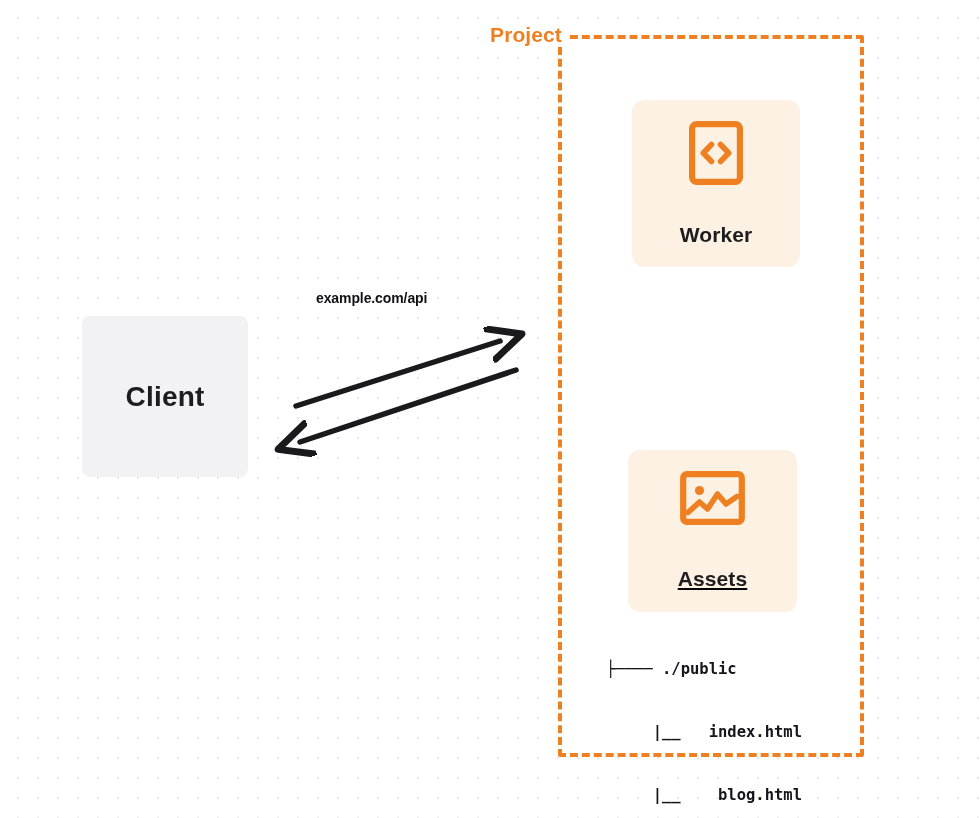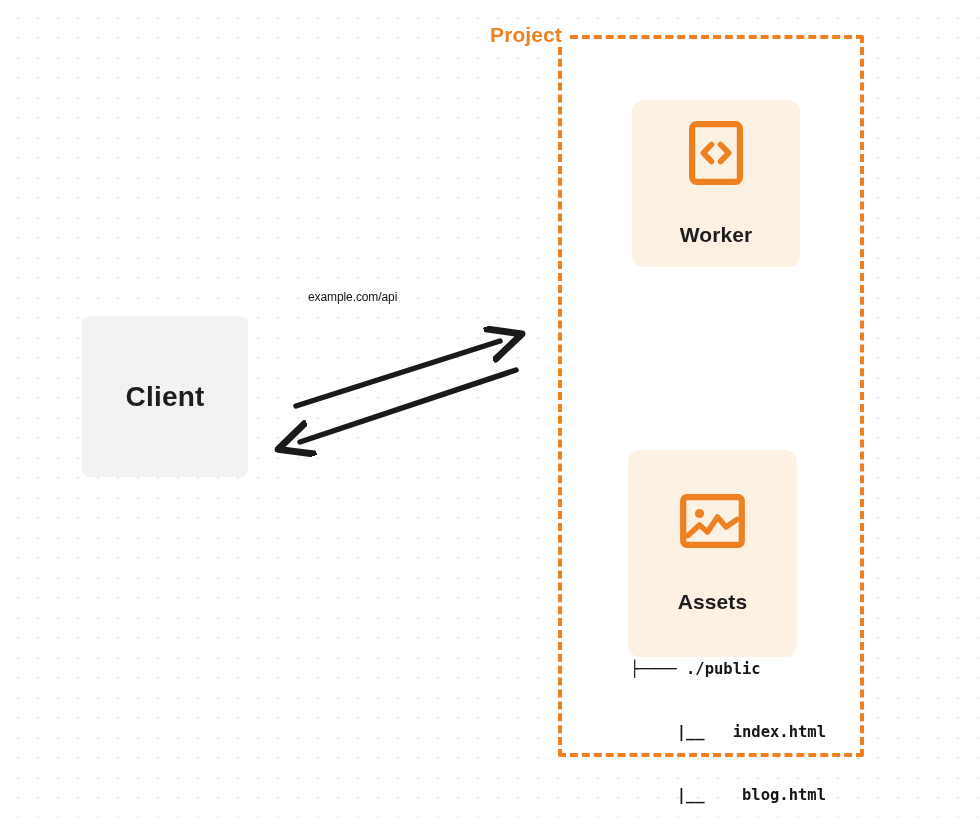--- a/index.html
+++ b/index.html
@@ -49,24 +49,24 @@
     position: absolute;
     left: 0;
     top: 0;
     width: 980px;
     height: 818px;
     pointer-events: none;
   }
 
   #request-label {
     position: absolute;
-    left: 308px;
+    left: 316px;
     top: 290px;
-    font-size: 12px;
-    font-weight: normal;
+    font-size: 14px;
+    font-weight: bold;
     color: #111113;
     white-space: nowrap;
     letter-spacing: -0.1px;
   }
 
   
   #project-container {
     position: absolute;
     left: 558px;
     top: 35px;
@@ -106,21 +106,22 @@
   #worker-card {
     left: 632px;
     top: 100px;
     width: 168px;
     height: 167px;
   }
   #assets-card {
     left: 628px;
     top: 450px;
     width: 169px;
-    height: 207px;
+    height: 162px;
+    text-decoration: underline;
   }
   .card-icon {
     display: block;
   }
   #worker-card .card-icon { margin-bottom: 16px; }
   #assets-card .card-icon { margin-bottom: 20px; }
   .card-label {
     font-size: 21px;
     font-weight: bold;
     color: #1d1d1f;
@@ -132,21 +133,21 @@
     position: absolute;
     left: 606px;
     top: 617px;
     font-family: "DejaVu Sans Mono", "Liberation Mono", monospace;
     font-size: 15.5px;
     font-weight: bold;
     color: #16161a;
     line-height: 21px;
     white-space: pre;
   }
-  #assets-file-tree .tree-line { display: block; margin-left: 24px; }
+  #assets-file-tree .tree-line { display: block; }
 </style>
 </head>
 <body>
 
 <div id="canvas">
 
   <div id="client-node">
     <span class="node-label">Client</span>
   </div>
 

